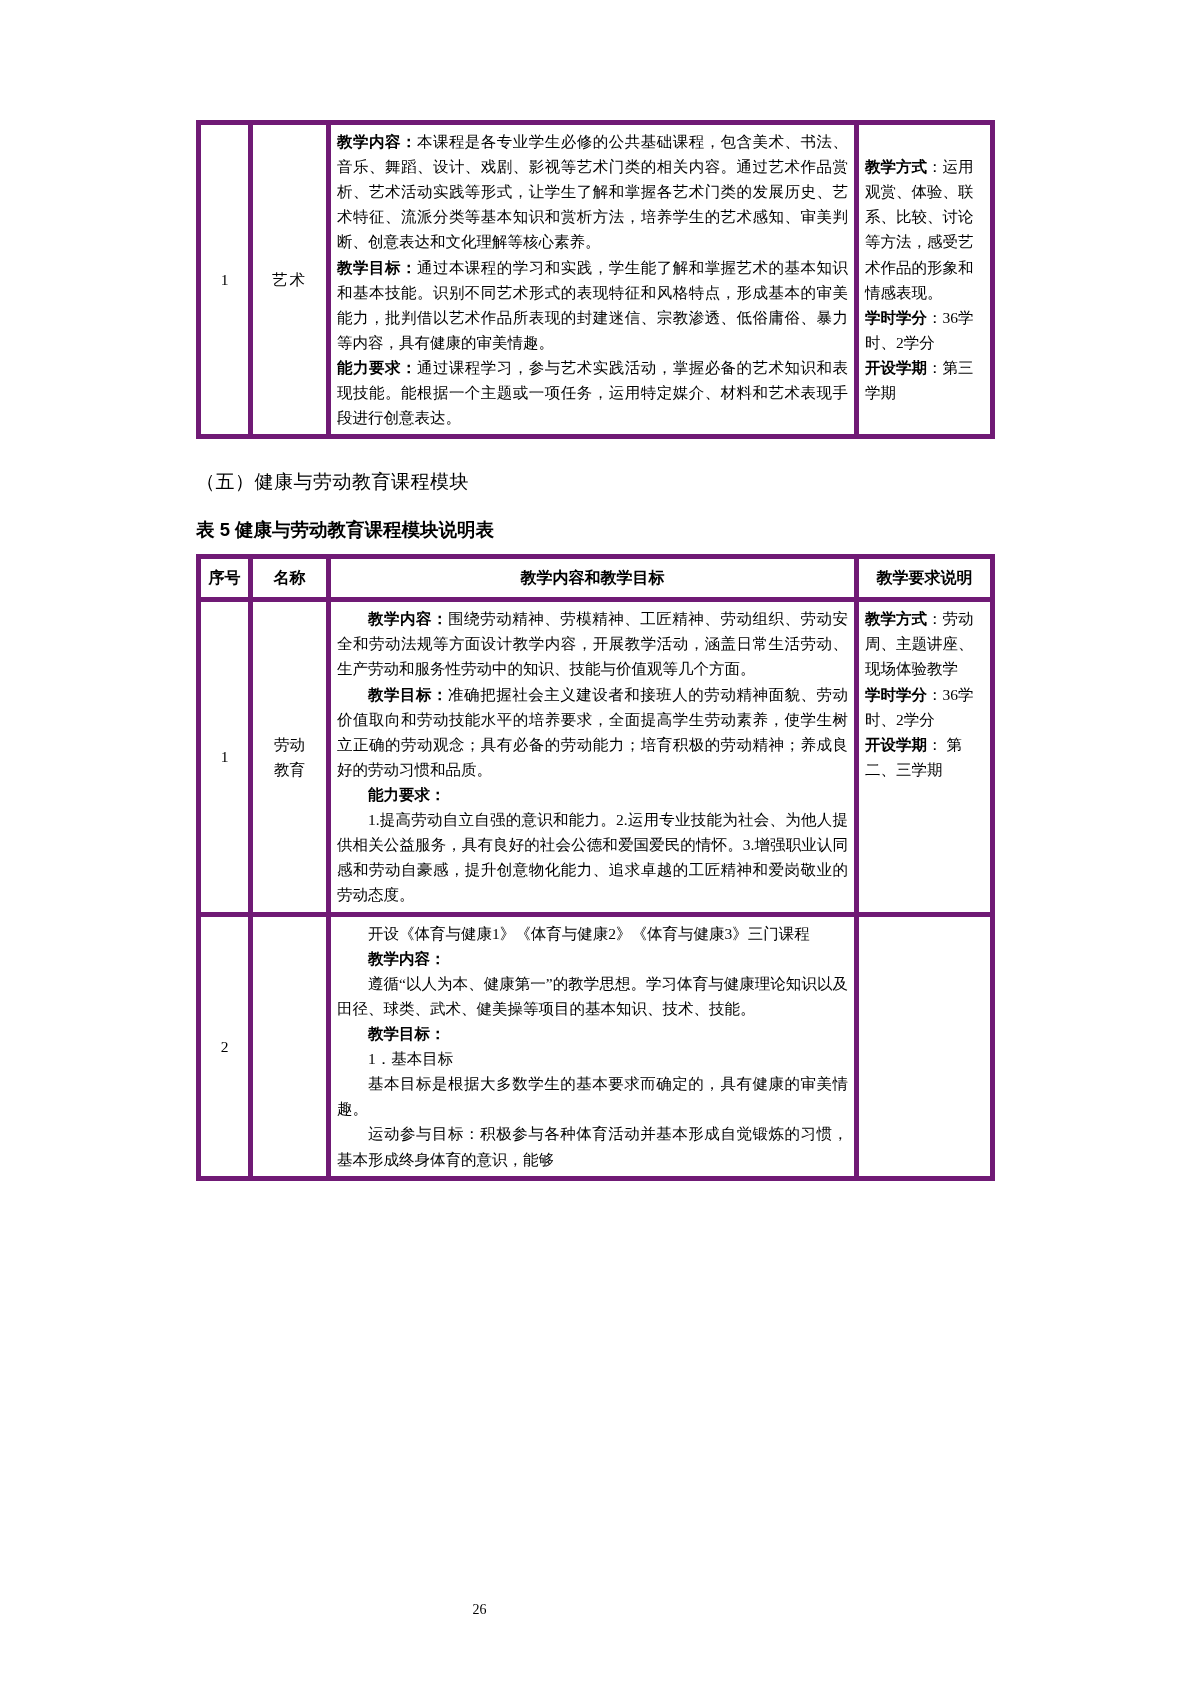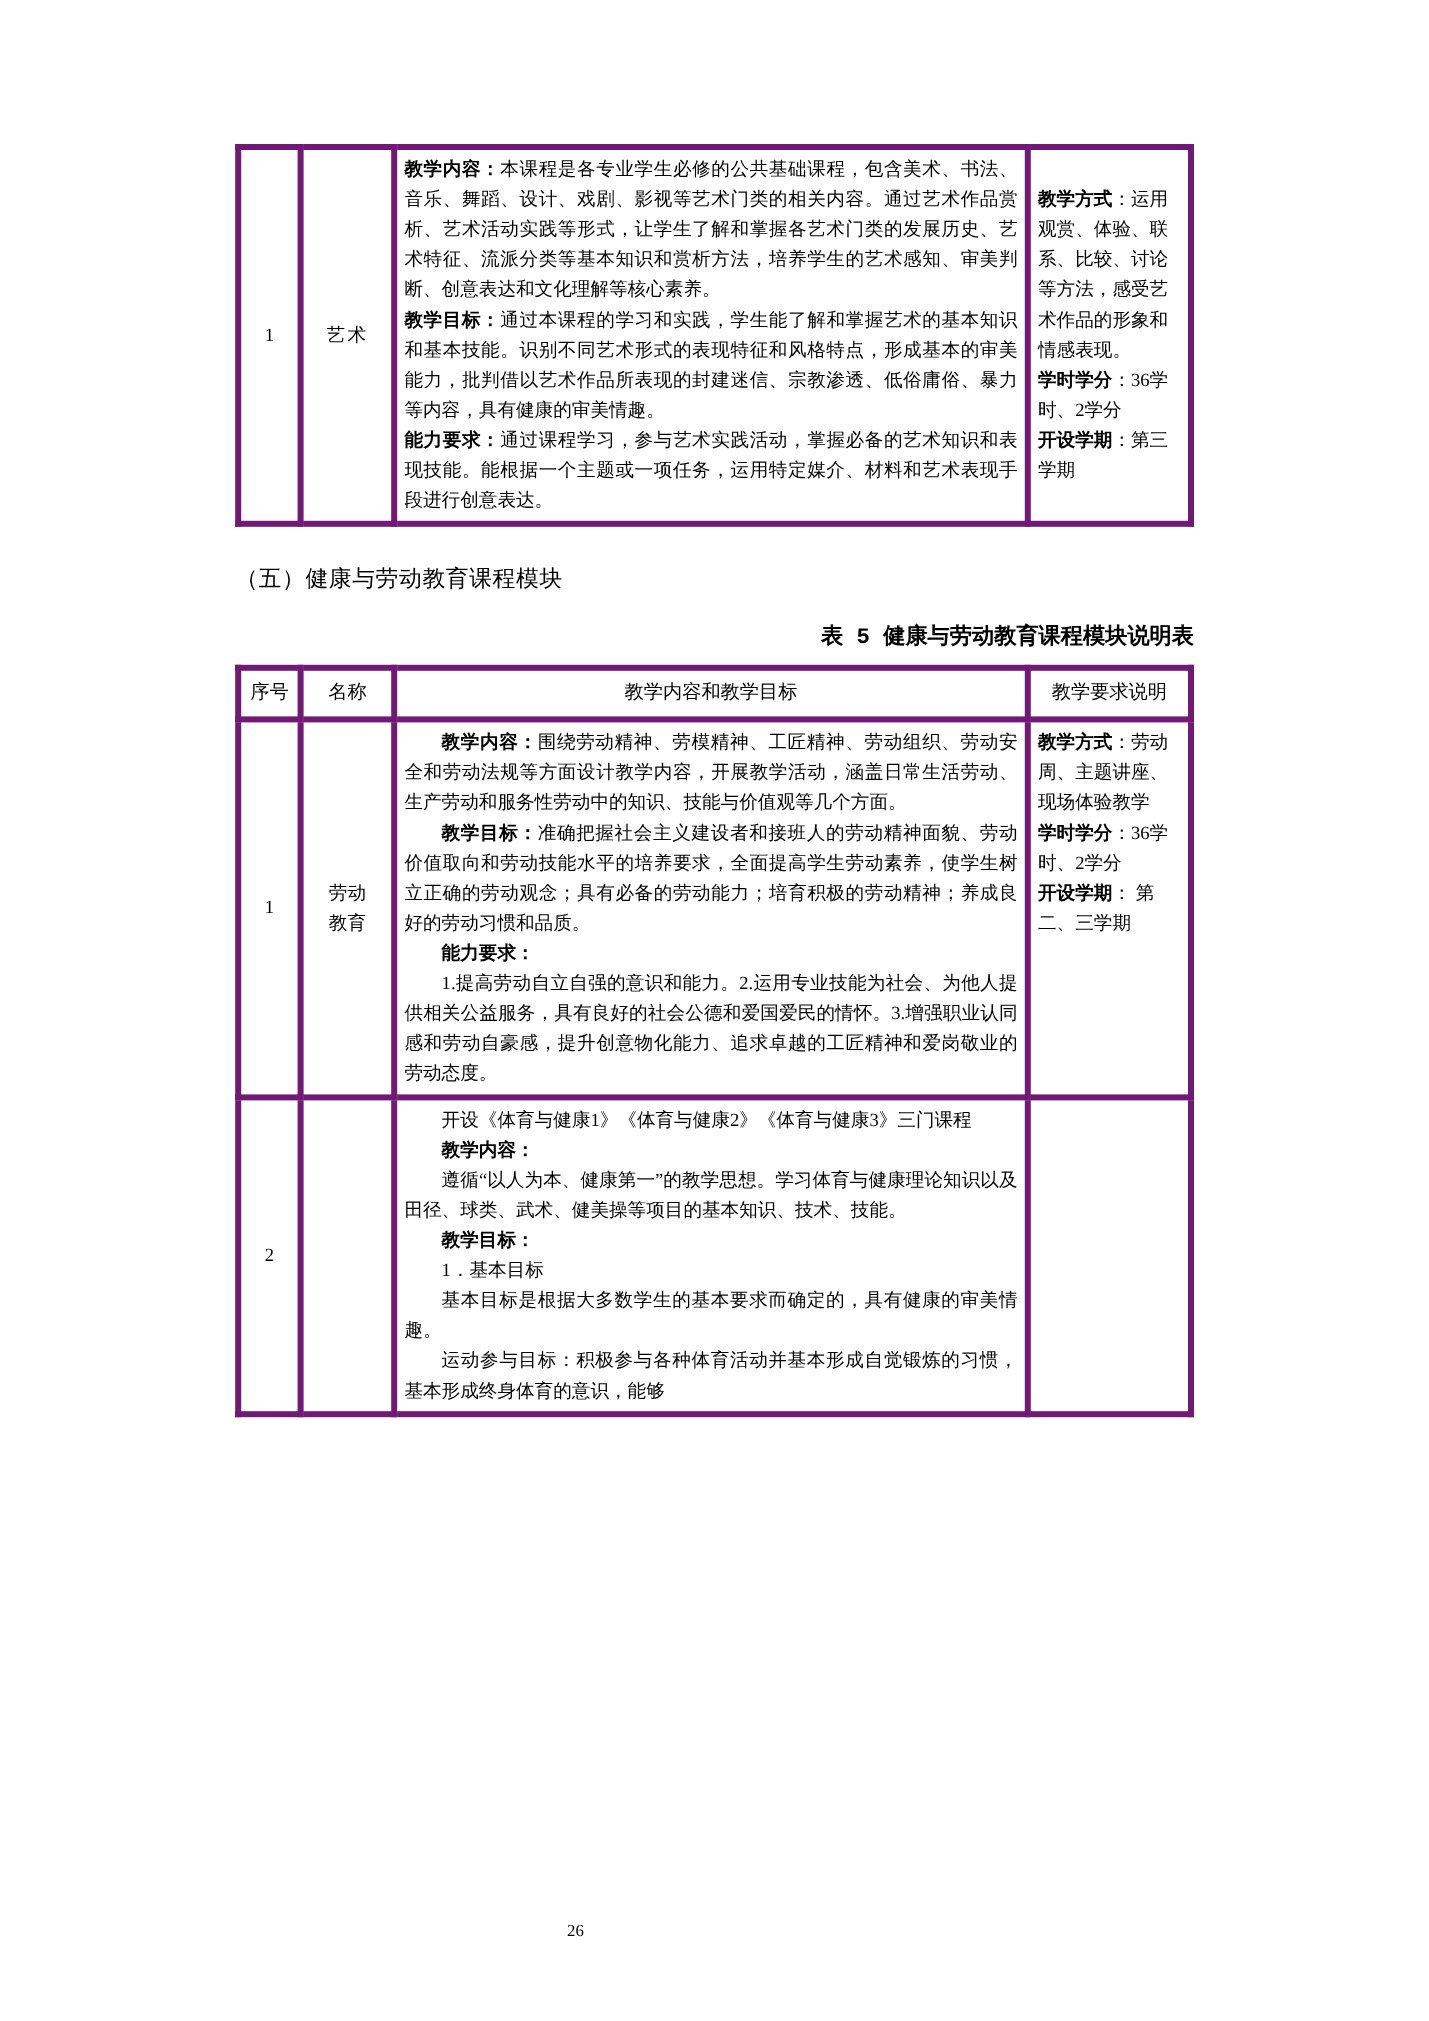--- a/index.html
+++ b/index.html
@@ -35,31 +35,31 @@
     font-family: "Liberation Serif", "DejaVu Serif", serif;
   }
   .col-no { width: 52px; text-align: center; }
   .col-name { width: 78px; text-align: center; }
   .col-main { }
   .col-req { width: 136px; }
   .cell-top { vertical-align: top; }
   .b { font-weight: bold; }
   .para { margin: 0; text-align: justify; text-justify: inter-ideograph; }
   .indent { text-indent: 2em; }
-  .hdr td { text-align: center; font-weight: normal; font-size: 16px; padding: 6px 4px; }
+  .hdr td { text-align: center; font-weight: bold; font-size: 16px; padding: 6px 4px; }
   .section-title {
     font-family: "DejaVu Sans", "Liberation Sans", sans-serif;
     font-size: 19px;
     font-weight: normal;
     margin: 30px 0 0 0;
     letter-spacing: 0.5px;
   }
   .table-caption {
-    text-align: right;
-    font-family: Liberation Mono, monospace;
+    text-align: left;
+    font-family: Liberation Sans, sans-serif;
     font-size: 18.5px;
     margin: 22px 0 12px 0;
     font-weight: bold;
   }
   .page-number {
     position: absolute;
     bottom: 66px;
     left: 0;
     width: 959px;
     text-align: center;

